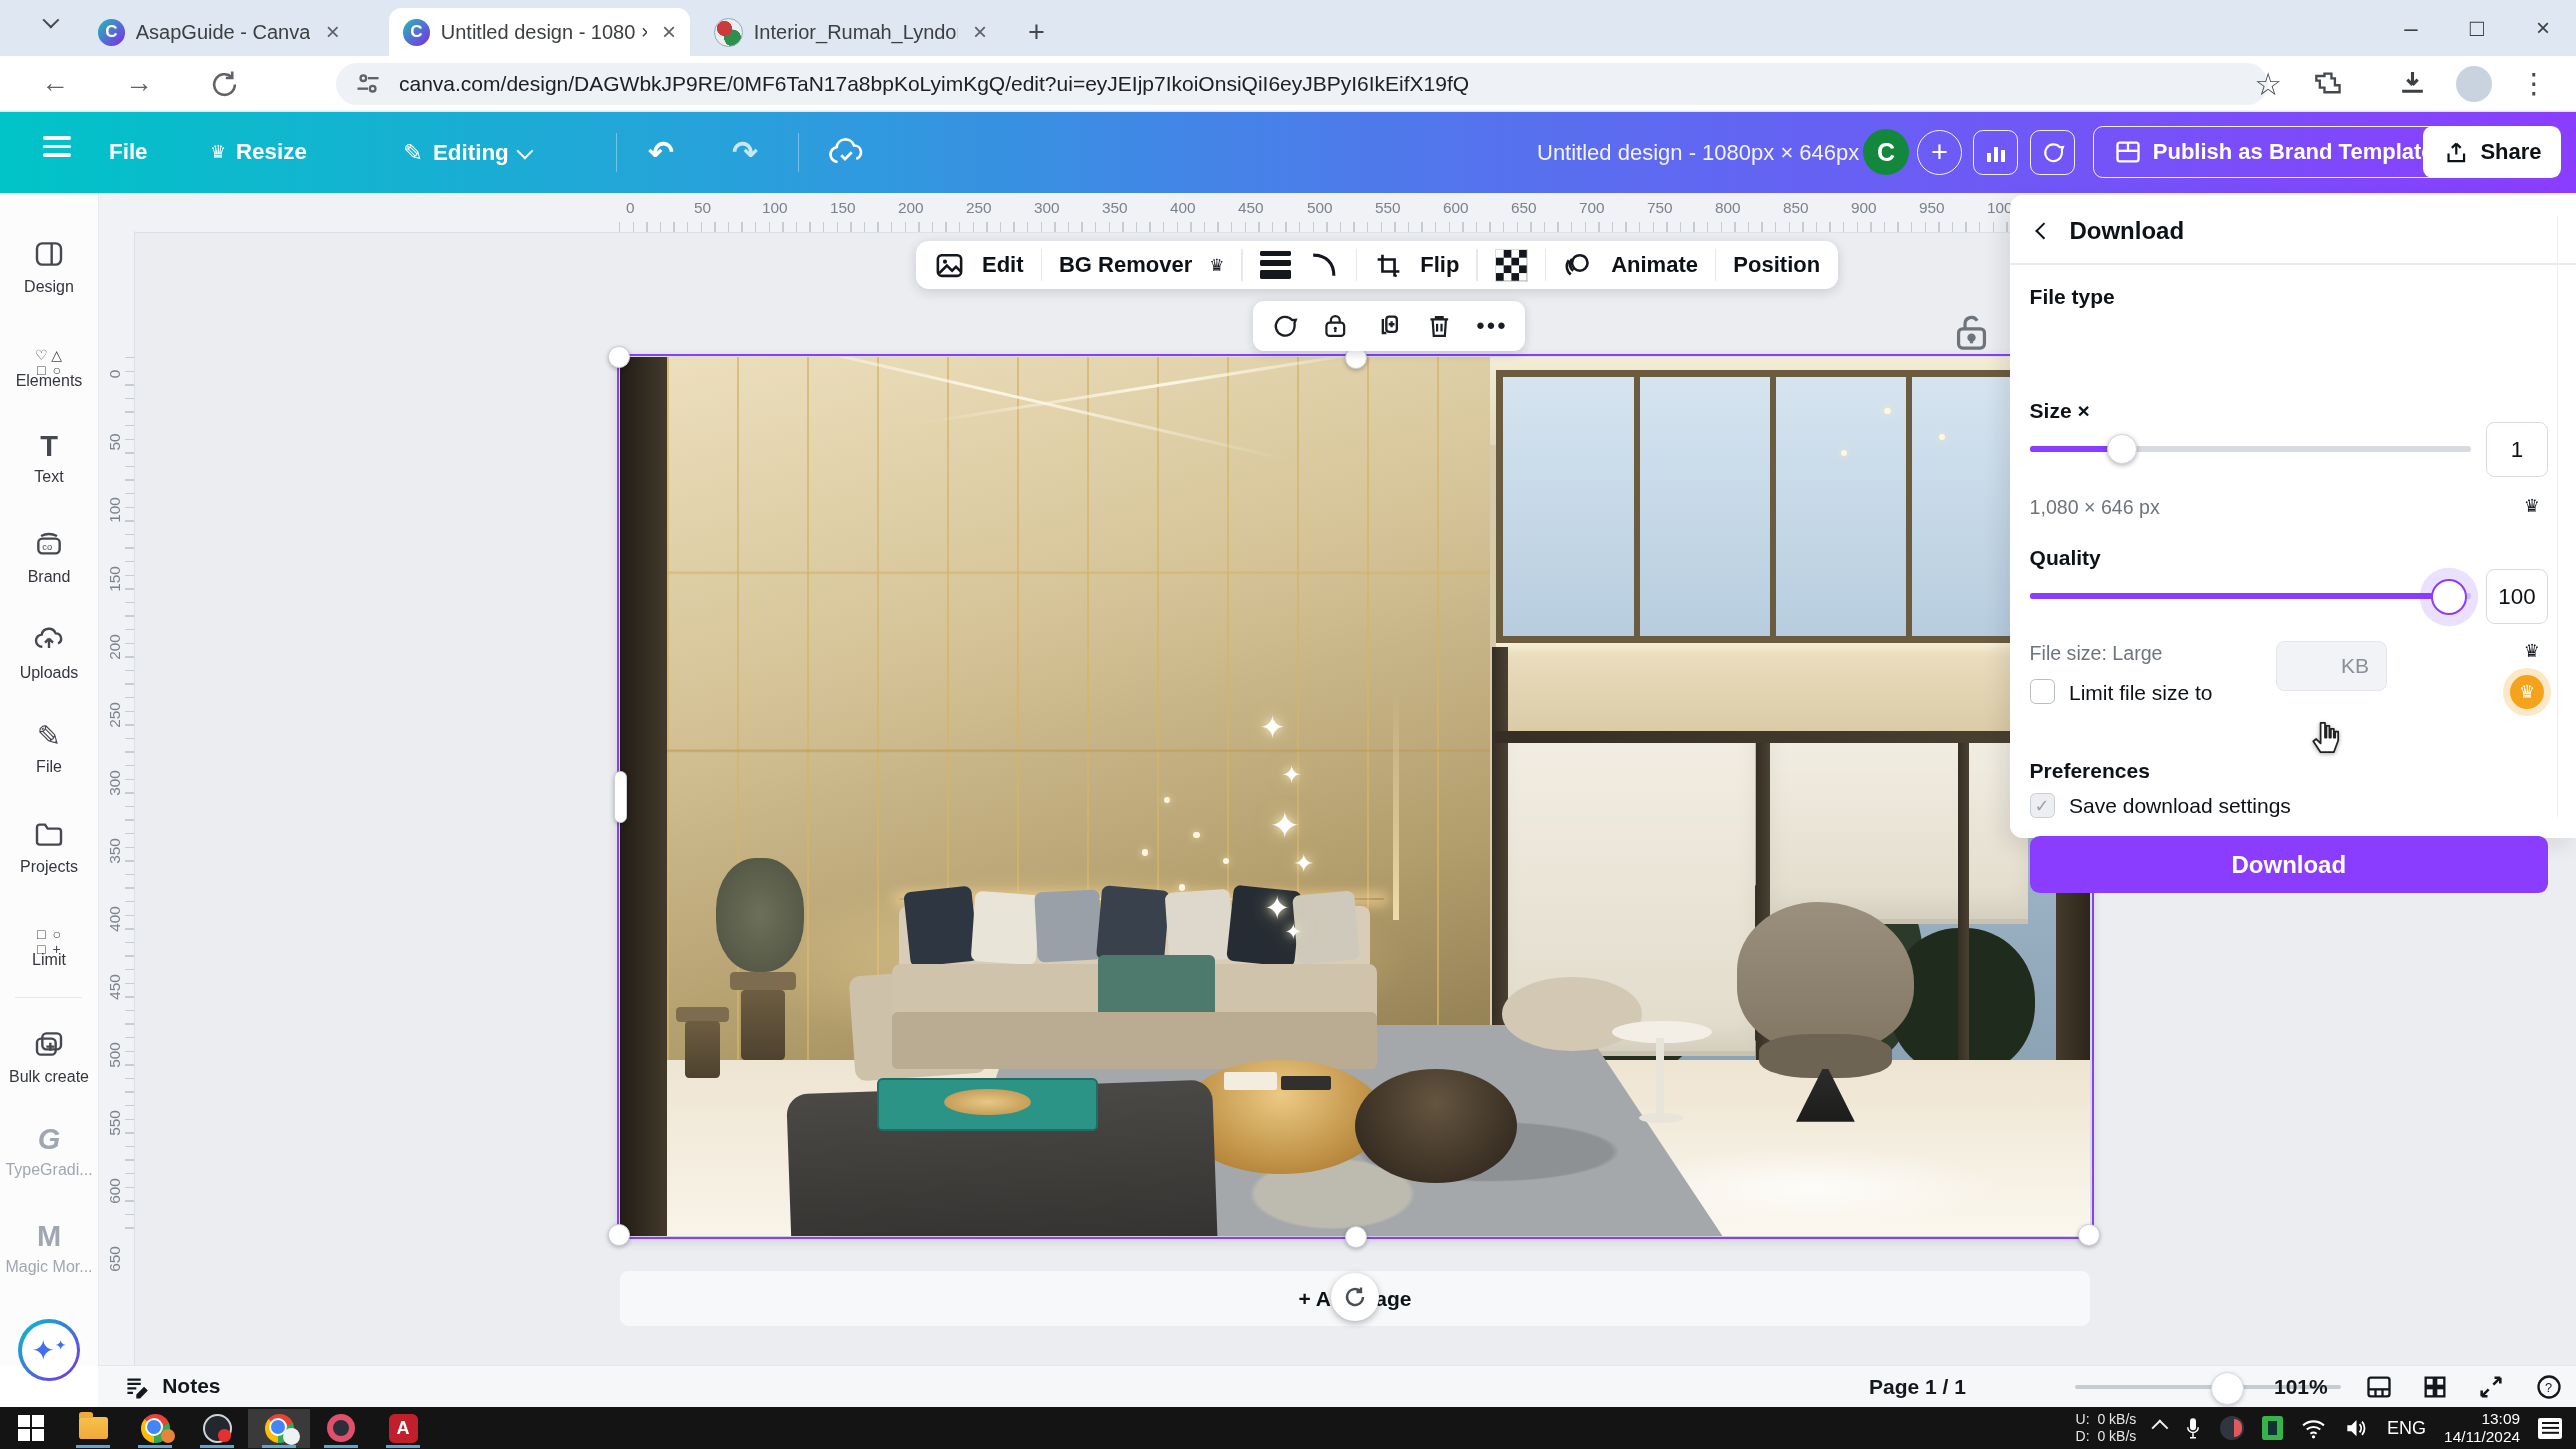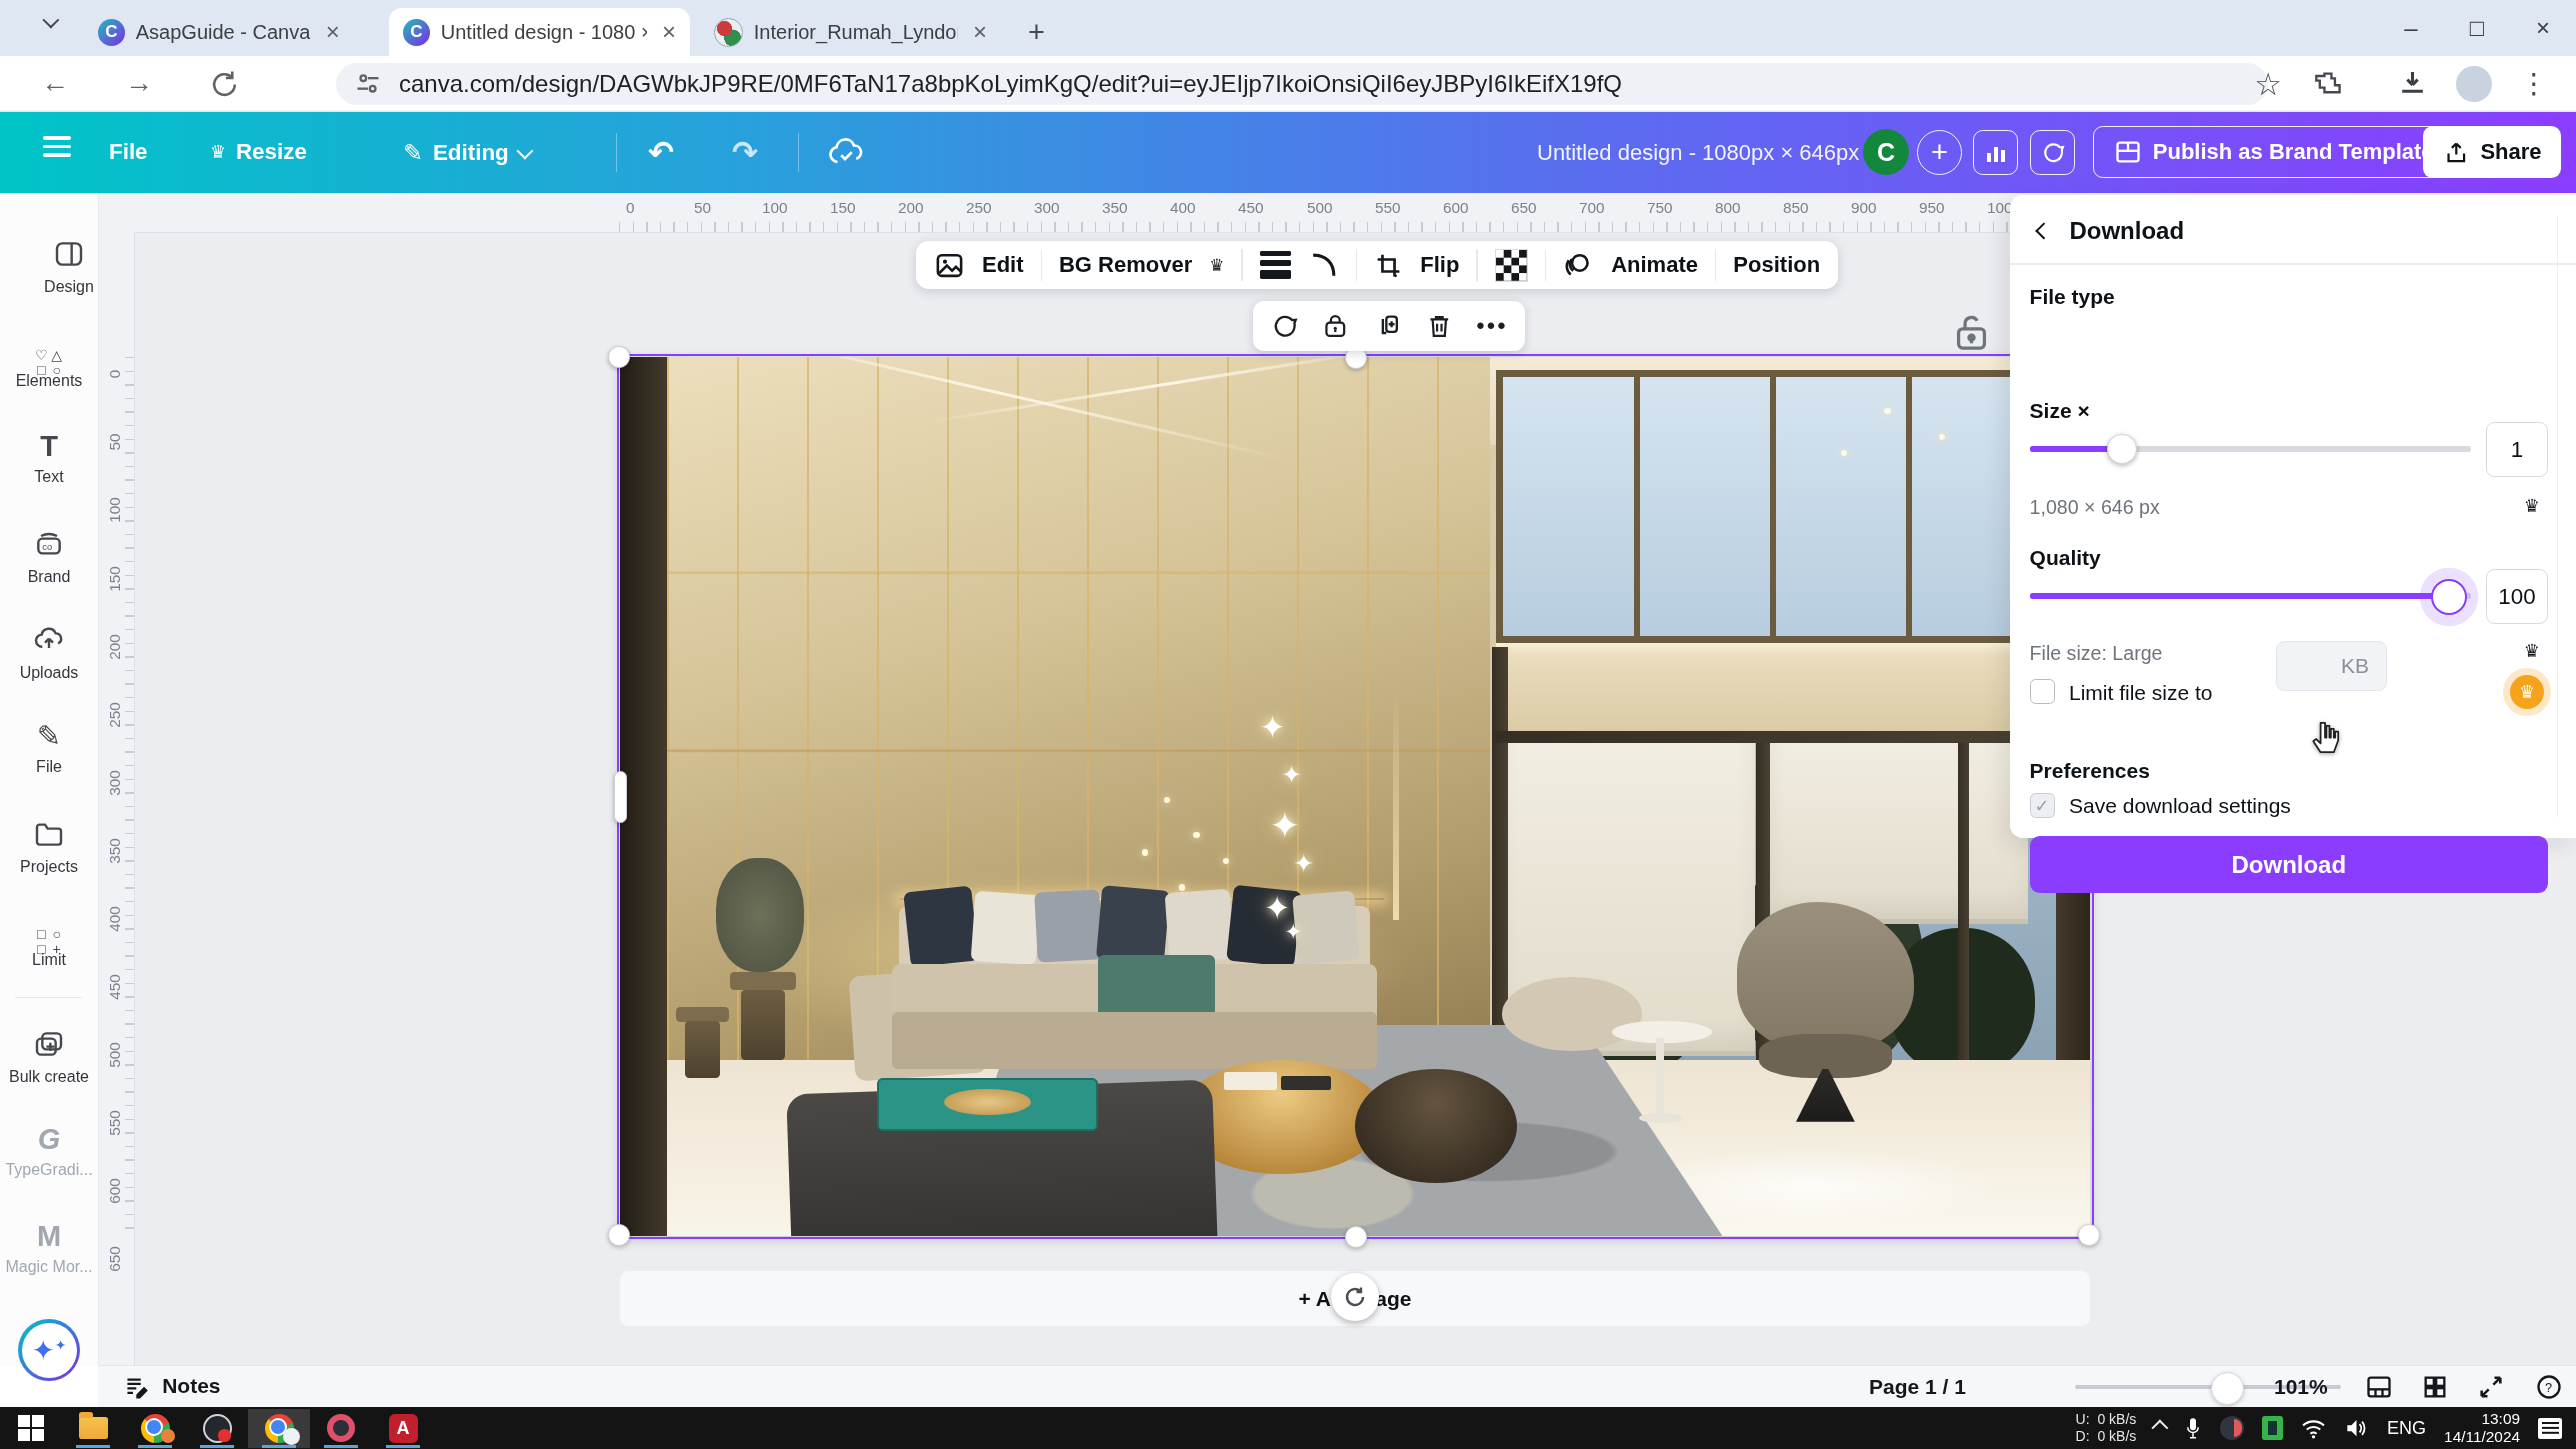--- a/index.html
+++ b/index.html
@@ -20,21 +20,21 @@
     color:#fff;font-size:17px;font-weight:bold;}
   .favicon.wiki{background:radial-gradient(circle at 35% 35%,#cc3b3b 0 30%,transparent 31%),radial-gradient(circle at 65% 70%,#2f8f4e 0 32%,transparent 33%),#e9eef3;border:1.4px solid #9aa6b5;color:transparent;}
   .newtab-btn{position:absolute;left:1028px;top:19.6px;font-size:29px;color:#45494f;line-height:25px;}
   .winctl{position:absolute;top:0;height:56px;display:flex;}
   .winctl div{width:66px;height:56px;display:flex;align-items:center;justify-content:center;font-size:24px;color:#3c4043;}
 
   
   .urlrow{position:absolute;left:0;top:56px;width:2576px;height:56px;background:#ffffff;box-shadow:inset 0 -1.4px 0 #e3e7ee;}
   .navic{font-size:28px;color:#5f6368;}
   .urlpill{position:absolute;left:336px;top:7px;width:1932px;height:42px;border-radius:21px;background:#eef1f6;display:flex;align-items:center;padding:0 18px;box-sizing:border-box;}
-  .urltext{font-size:24px;color:#202124;white-space:nowrap;overflow:hidden;}
+  .urltext{font-size:21px;color:#202124;white-space:nowrap;overflow:hidden;}
   .url-right{position:absolute;top:9.8px;display:flex;align-items:center;gap:26.6px;color:#45494f;}
   .avatar-sm{width:36px;height:36px;border-radius:50%;background:#c9d3e0;}
 
   
   .cheader{position:absolute;left:0;top:112px;width:2576px;height:81px;
     background:linear-gradient(90deg,#00c4c7 0%,#2a9fdc 30%,#5b6cf0 62%,#8b3dff 100%);color:#fff;}
   .cheader .item{font-size:22.4px;font-weight:600;color:#fff;display:flex;align-items:center;gap:9.8px;}
   .burger span{display:block;width:28px;height:3.5px;background:#fff;border-radius:2.1px;margin:4.9px 0;}
   .hdr-div{width:1.4px;height:39px;background:rgba(255,255,255,.35);}
   .doc-title{font-size:22px;color:rgba(255,255,255,.92);font-weight:400;white-space:nowrap;}
@@ -370,21 +370,21 @@
       <span style="top: 611px;">350</span>
       <span style="top: 679px;">400</span>
       <span style="top: 747px;">450</span>
       <span style="top: 815px;">500</span>
       <span style="top: 883px;">550</span>
       <span style="top: 951px;">600</span>
       <span style="top: 1019px;">650</span>
     </div>
 
   <div class="sidebar">
-    <div class="side-item" style="top:42px;padding-left:20px;">
+    <div class="side-item" style="top:42px;">
       <span class="sicon">
           <svg width="32" height="32" viewBox="0 0 24 24" fill="none" stroke="#45494f" stroke-width="1.8" style="margin:2.8px auto;">
             <rect x="3" y="4" width="18" height="16" rx="4"></rect>
             <line x1="14" y1="4" x2="14" y2="20"></line>
           </svg>
         </span>
       <span class="slabel">Design</span>
     </div>
     <div class="side-item" style="top:139px;">
       <span class="sicon"><span class="sgrid" style="margin-top:2.8px;">♡<span>△</span><span>□</span><span>○</span></span></span>

